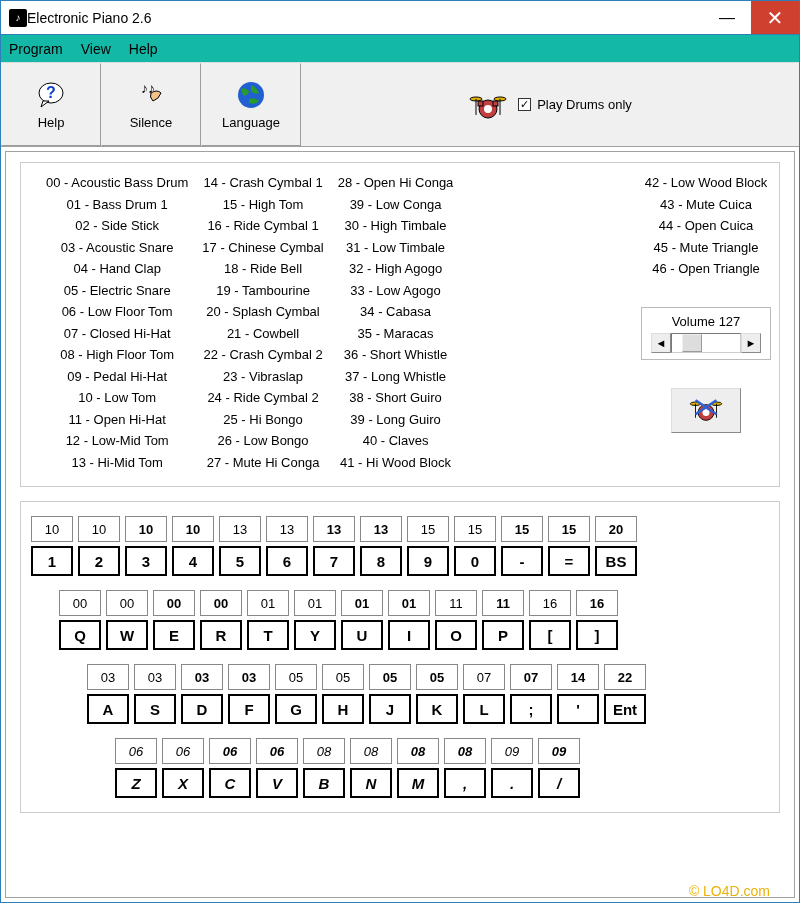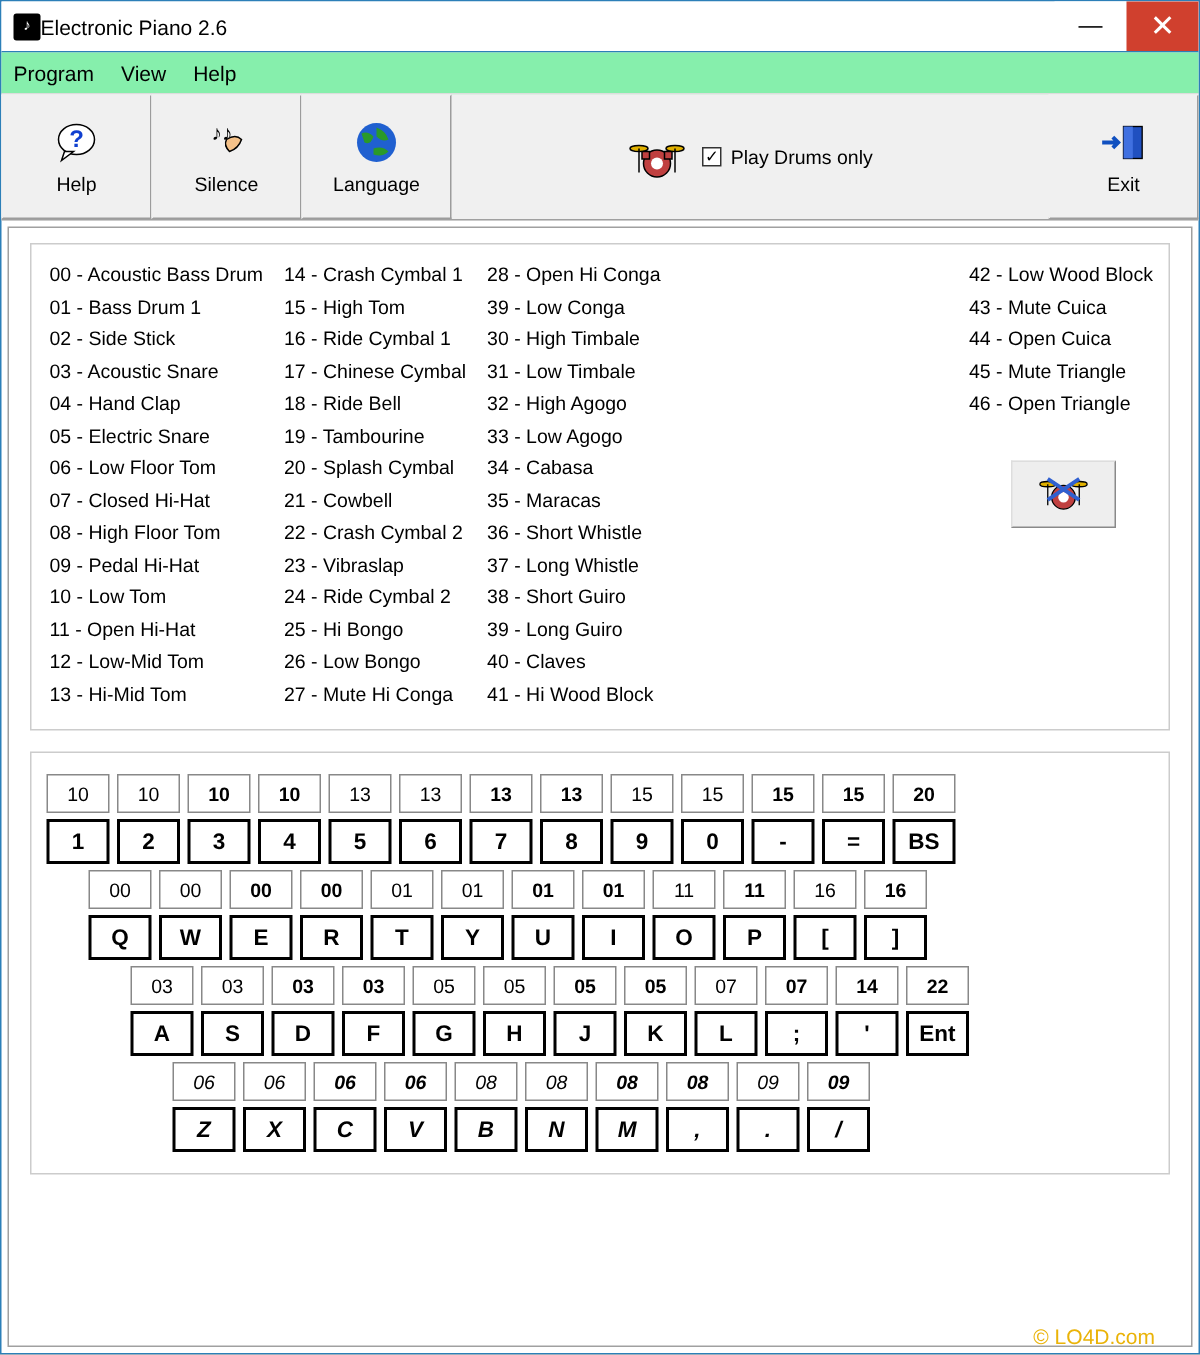--- a/index.html
+++ b/index.html
@@ -5,40 +5,40 @@
 * { box-sizing: border-box; margin: 0; padding: 0; }
 body { font-family: "Segoe UI", Tahoma, sans-serif; font-size: 13px; background: #5a5a5a; }
 .window { width: 800px; height: 903px; background: #fff; display: flex; flex-direction: column; border: 1px solid #2c7fb8; }
 .titlebar { height: 34px; background: #fff; display: flex; align-items: center; border-bottom: 1px solid #2c7fb8; }
 .titlebar-icon { width: 18px; height: 18px; margin-left: 8px; background: #000; color: #fff; font-size: 10px; display: flex; align-items: center; justify-content: center; border-radius: 2px; }
 .titlebar-title { flex: 1; text-align: left; color: #000; font-size: 14px; }
 .titlebar-buttons { display: flex; height: 100%; }
 .tbtn { width: 48px; height: 100%; display: flex; align-items: center; justify-content: center; font-size: 16px; }
 .tbtn-min { background: #fff; color: #000; }
 .tbtn-close { background: #d0402e; color: #fff; font-size: 20px; font-weight: 300; }
-.menubar { height: 28px; background: #86efac; display: flex; align-items: center; padding: 0 8px; gap: 18px; border-bottom: 1px solid #ddd; }
+.menubar { height: 28px; background: #14b8a6; display: flex; align-items: center; padding: 0 8px; gap: 18px; border-bottom: 1px solid #ddd; }
 .menu-item { color: #000; font-size: 14px; }
 .toolbar { height: 84px; background: #f0f0f0; display: flex; align-items: stretch; border-bottom: 1px solid #a0a0a0; }
 .toolbtn { width: 100px; display: flex; flex-direction: column; align-items: center; justify-content: center; border: 1px outset #f0f0f0; background: #f0f0f0; gap: 4px; font-size: 13px; }
 .toolbtn-icon { width: 32px; height: 32px; display: flex; align-items: center; justify-content: center; }
 .toolbar-mid { flex: 1; display: flex; align-items: center; justify-content: center; gap: 10px; }
 .drums-icon { width: 40px; height: 32px; display:flex;align-items:center;justify-content:center; }
 .checkbox-wrap { display: flex; align-items: center; gap: 6px; }
 .checkbox { width: 13px; height: 13px; border: 1px solid #333; background: #fff; display: flex; align-items: center; justify-content: center; font-size: 11px; }
 .content { flex: 1; background: #fff; padding: 10px 14px; display: flex; flex-direction: column; border: 1px solid #a0a0a0; margin: 4px; }
-.druminfo { display: flex; gap: 14px; margin-bottom: 14px; border: 1px solid #ccc; padding: 10px 8px 14px 12px; }
+.druminfo { display: flex; gap: 14px; margin-bottom: 14px; border: 1px solid #ccc; padding: 10px 8px 14px 25px; text-align: center; }
 .drum-col { display: flex; flex-direction: column; gap: 2px; font-size: 13px; line-height: 1.5; white-space: nowrap; }
 .vol-col { display: flex; flex-direction: column; gap: 28px; align-items: center; margin-left: auto; }
 .vol-box { border: 1px solid #bbb; padding: 6px 10px; display: flex; flex-direction: column; align-items: center; gap: 4px; width: 130px; }
 .vol-slider { display: flex; align-items: center; gap: 0; }
 .vol-arrow { width: 20px; height: 20px; border: 1px outset #ddd; background: #eee; display: flex; align-items: center; justify-content: center; font-size: 11px; }
 .vol-track { width: 70px; height: 20px; border: 1px inset #ccc; background: #fff; position: relative; }
 .vol-thumb { position: absolute; left: 10px; top: 0; width: 20px; height: 18px; background: #ddd; border: 1px outset #eee; }
 .drums-btn { border: 1px outset #ddd; background: #eee; padding: 6px 14px; }
-.keyboard { display: flex; flex-direction: column; gap: 4px; border: 1px solid #ccc; padding: 14px 8px; }
+.keyboard { display: flex; flex-direction: column; gap: 14px; border: 1px solid #ccc; padding: 14px 8px; }
 .kb-row { display: flex; gap: 5px; }
 .kb-key { display: flex; flex-direction: column; align-items: center; gap: 4px; }
 .kb-num { width: 42px; height: 26px; border: 1px solid #888; background: #fff; display: flex; align-items: center; justify-content: center; font-family: Arial, sans-serif; font-size: 13px; }
 .kb-num.bold { font-weight: bold; }
 .kb-label { width: 42px; height: 30px; border: 2px solid #000; background: #fff; display: flex; align-items: center; justify-content: center; font-family: Arial, sans-serif; font-weight: bold; font-size: 15px; }
 .watermark { position: absolute; right: 30px; bottom: 4px; color: #eab308; font-size: 14px; font-family: Arial; }
 .row1 { padding-left: 2px; }
 .row2 { padding-left: 30px; }
 .row3 { padding-left: 58px; }
 .row4 { padding-left: 86px; font-style: italic; }
@@ -105,30 +105,20 @@
             <rect x="10" y="12" width="5" height="5" fill="#c04040" stroke="#000"></rect>
             <rect x="25" y="12" width="5" height="5" fill="#c04040" stroke="#000"></rect>
           </svg>
       </div>
       <div class="checkbox-wrap">
         <div class="checkbox">
             <span>✓</span>
           </div>
         <span>Play Drums only</span>
       </div>
-    </div>
-    <div class="toolbtn">
-      <div class="toolbtn-icon">
-        <svg width="36" height="32" viewBox="0 0 36 32">
-            <rect x="18" y="4" width="14" height="24" fill="#2050c0" stroke="#000"></rect>
-            <rect x="18" y="4" width="7" height="24" fill="#4070e0"></rect>
-            <path d="M2 16 L14 16 M10 12 L14 16 L10 20" stroke="#1050c0" stroke-width="3" fill="none"></path>
-          </svg>
-      </div>
-      <span>Exit</span>
     </div>
   </div>
 
   <div class="content">
     <div class="druminfo">
       <div class="drum-col" id="dcol1">
           <span>00 - Acoustic Bass Drum</span>
           <span>01 - Bass Drum 1</span>
           <span>02 - Side Stick</span>
           <span>03 - Acoustic Snare</span>
@@ -176,20 +166,30 @@
           <span>41 - Hi Wood Block</span>
         </div>
       <div class="vol-col">
         <div class="drum-col col4" id="dcol4">
             <span>42 - Low Wood Block</span>
             <span>43 - Mute Cuica</span>
             <span>44 - Open Cuica</span>
             <span>45 - Mute Triangle</span>
             <span>46 - Open Triangle</span>
           </div>
+        <div class="vol-box">
+          <span>Volume 127</span>
+          <div class="vol-slider">
+            <div class="vol-arrow">◄</div>
+            <div class="vol-track">
+                <div class="vol-thumb"></div>
+              </div>
+            <div class="vol-arrow">►</div>
+          </div>
+        </div>
         <div class="drums-btn">
           <svg width="40" height="28" viewBox="0 0 40 32">
               <ellipse cx="8" cy="10" rx="6" ry="2" fill="#e0b000" stroke="#000"></ellipse>
               <line x1="8" y1="10" x2="8" y2="26" stroke="#000"></line>
               <ellipse cx="32" cy="10" rx="6" ry="2" fill="#e0b000" stroke="#000"></ellipse>
               <line x1="32" y1="10" x2="32" y2="26" stroke="#000"></line>
               <circle cx="20" cy="20" r="9" fill="#c04040" stroke="#000"></circle>
               <circle cx="20" cy="20" r="4" fill="#fff"></circle>
               <line x1="8" y1="6" x2="32" y2="22" stroke="#3060d0" stroke-width="3"></line>
               <line x1="8" y1="22" x2="32" y2="6" stroke="#3060d0" stroke-width="3"></line>

